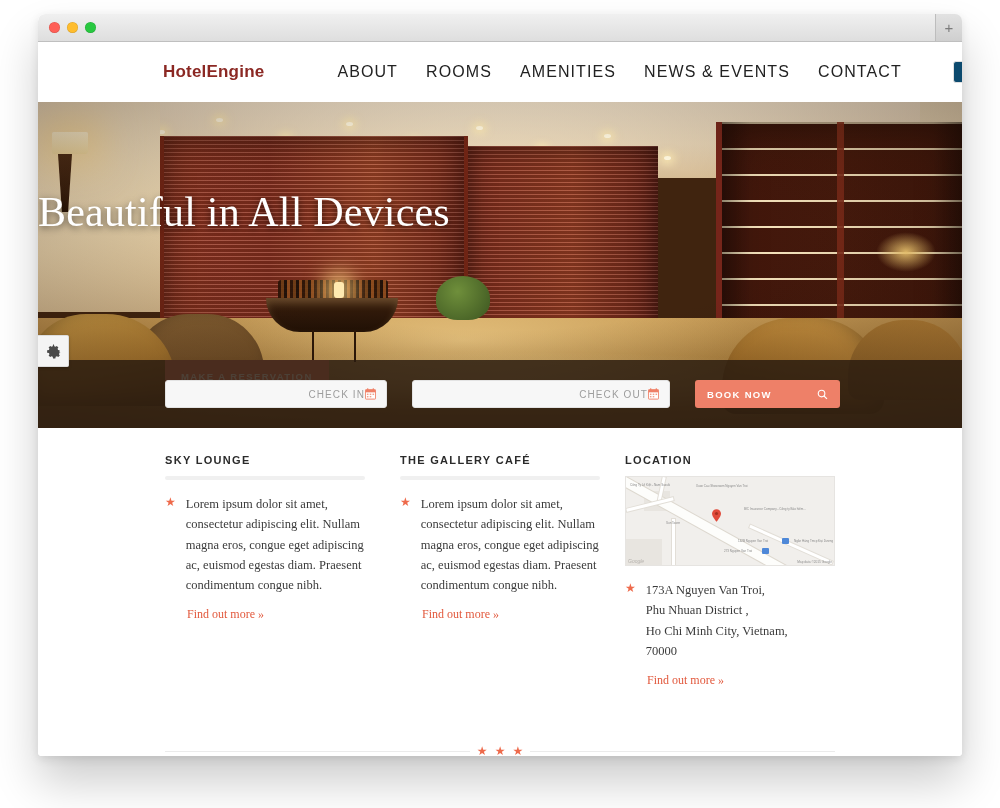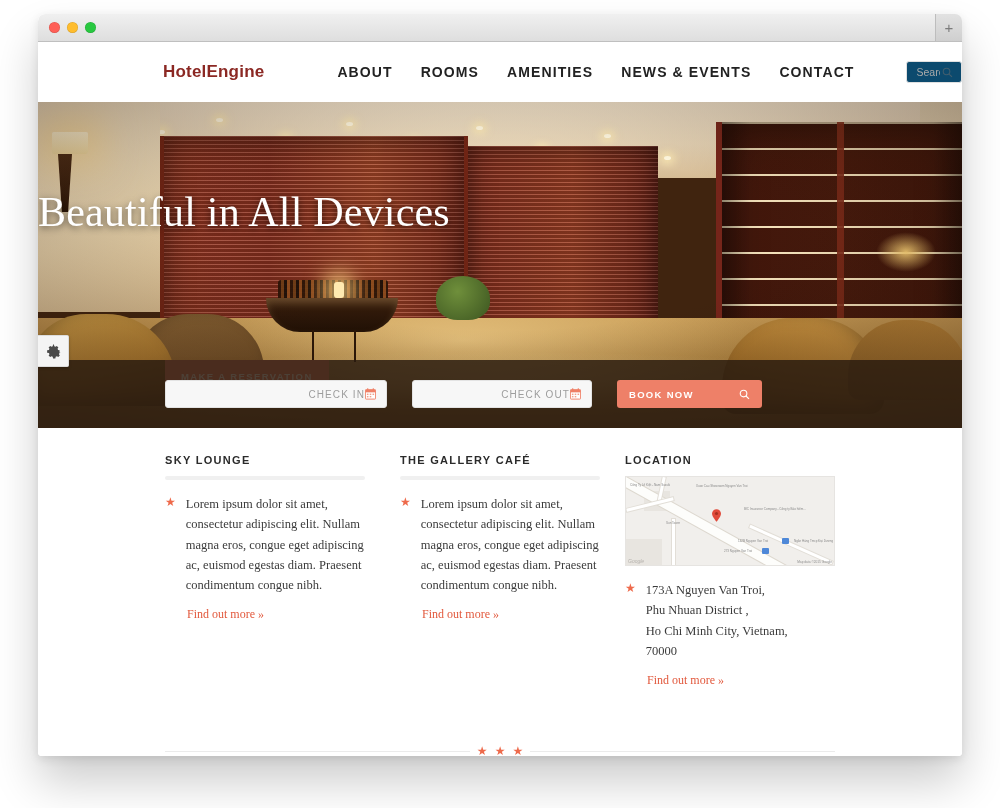--- a/index.html
+++ b/index.html
@@ -43,21 +43,21 @@
   .site-header{
     height:60px;background:#fff;display:flex;align-items:center;
     position:relative;z-index:5;
   }
   .logo{
     margin-left:125px;color:#8b2823;font-size:17px;letter-spacing:.2px;
     font-weight:700;font-family:"Liberation Sans", sans-serif;
   }
   .mainnav{margin-left:73px;display:flex;align-items:center;gap:28px;}
   .mainnav a{
-    color:#222;text-decoration:none;font-size:14px;font-weight:700;
+    color:#222;text-decoration:none;font-size:16px;font-weight:400;
     letter-spacing:1.1px;text-transform:uppercase;white-space:nowrap;
   }
   .searchbox{
     margin-left:51px;width:111px;height:22px;background:#0c4a6e;
     border:1px solid #e0e0e0;border-radius:3px;
     display:flex;align-items:center;padding:0 8px;box-sizing:border-box;
   }
   .searchbox input{
     border:0;background:transparent;outline:none;flex:1;width:100%;
     font-size:10.5px;color:#9b9b9b;font-family:"Liberation Sans", sans-serif;
@@ -174,21 +174,21 @@
   .booking-bar{
     position:absolute;left:0;right:0;bottom:0;height:68px;z-index:4;
     background:rgba(42,28,16,.84);
     display:flex;align-items:center;
   }
   .bk-field{
     height:28px;background:#f7f7f7;border:1px solid #e3e3e3;border-radius:3px;
     display:flex;align-items:center;padding:0 10px;box-sizing:border-box;
   }
   .bk-field.checkin{margin-left:127px;width:222px;}
-  .bk-field.checkout{margin-left:25px;width:180px;}
+  .bk-field.checkout{margin-left:25px;width:258px;}
   .bk-label{flex:1;font-size:10px;color:#9d9d9d;letter-spacing:1.1px;text-transform:uppercase;text-align:right;}
   .cal-icon{width:11px;height:12px;flex:none;}
   .bk-button{
     margin-left:25px;width:145px;height:28px;background:#ee8068;border-radius:3px;
     display:flex;align-items:center;padding:0 12px;box-sizing:border-box;
   }
   .bk-button .lbl{
     flex:1;color:#fff;font-size:9.5px;font-weight:700;letter-spacing:1.3px;text-transform:uppercase;
   }
   .bk-button .search-icon{opacity:1;}

